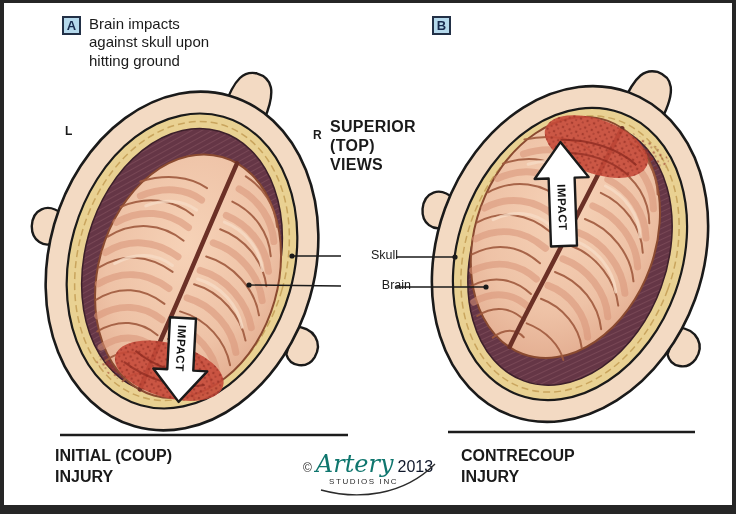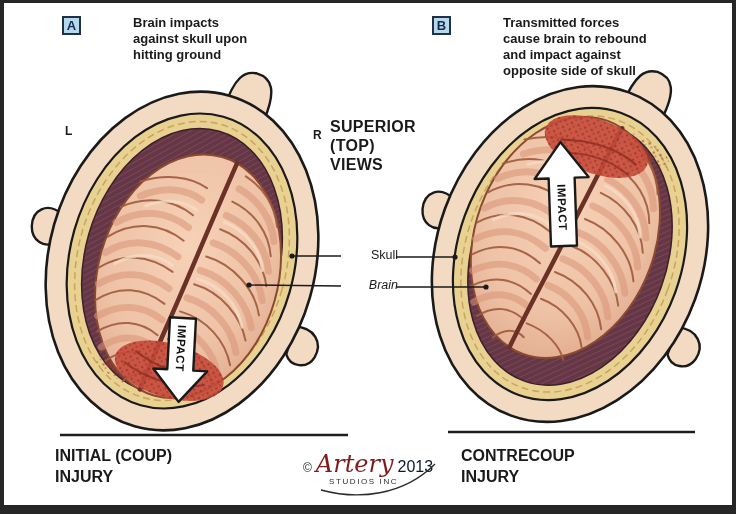--- a/index.html
+++ b/index.html
@@ -11,29 +11,29 @@
     border-width:3px 4px 9px 4px;pointer-events:none;z-index:50;}
   svg.art{position:absolute;left:0;top:0;z-index:1;}
   .txt{position:absolute;z-index:10;}
   .ml{white-space:pre-line;}
   .caption{display:flex;gap:8px;align-items:flex-start;}
   .badge{
     width:19px;height:19px;flex:0 0 19px;background:#b5d9ec;border:2px solid #223046;
     display:flex;align-items:center;justify-content:center;
     font-size:13px;font-weight:bold;color:#16294d;box-sizing:border-box;margin-top:1px;
   }
-  .cap-text{font-size:13px;font-weight:bold;line-height:1.22;margin-left:44px;}
+  .cap-text{font-size:15px;font-weight:normal;line-height:1.22;}
   .center-title{width:130px;font-size:16px;font-weight:bold;line-height:1.2;letter-spacing:.3px;}
   .side-letter{font-size:12px;font-weight:bold;}
   .ann-label{width:58px;text-align:right;font-size:12.5px;background:transparent;}
   .footer-label{width:210px;text-align:left;font-size:16px;font-weight:bold;line-height:1.3;}
   .credit{width:180px;height:48px;}
   .credit-row{display:flex;align-items:baseline;gap:4px;}
   .credit-sym{font-size:12px;color:#2b2b2b;}
-  .credit-name{font-family:"DejaVu Serif",serif;font-style:italic;font-size:24px;color:#7f1d1d;line-height:1;}
+  .credit-name{font-family:"DejaVu Serif",serif;font-style:italic;font-size:24px;color:#0f766e;line-height:1;}
   .credit-year{font-size:16px;color:#0f172a;}
   .credit-sub{position:absolute;left:26px;top:25px;font-size:8px;letter-spacing:1.6px;color:#2b2b2b;}
   .swoosh{position:absolute;left:0;top:0;}
 </style>
 </head>
 <body>
 
 <div class="stage">
 
   <svg class="art" width="736" height="514" viewBox="0 0 736 514">
@@ -172,35 +172,31 @@
 
   <div class="txt caption" style="left:62px;top:15px;">
     <div class="badge">A</div>
     <div class="cap-text ml">Brain impacts
 against skull upon
 hitting ground</div>
   </div>
 
   <div class="txt caption" style="left:432px;top:15px;">
     <div class="badge">B</div>
-    <div class="cap-text ml">Transmitted forces
-cause brain to rebound
-and impact against
-opposite side of skull</div>
   </div>
 
   <div class="txt center-title ml" style="left:330px;top:117px;">SUPERIOR
 (TOP)
 VIEWS</div>
 
   <div class="txt side-letter" style="left:65px;top:124px;">L</div>
   <div class="txt side-letter" style="left:313px;top:128px;">R</div>
 
   <div class="txt ann-label" style="left:340px;top:248px;">Skull</div>
-  <div class="txt ann-label" style="left:340px;top:278px;font-style:italic;">Brain</div>
+  <div class="txt ann-label" style="left:353px;top:278px;">Brain</div>
 
   <div class="txt footer-label ml" style="left:55px;top:446px;">INITIAL (COUP)
 INJURY</div>
   <div class="txt footer-label ml" style="left:461px;top:446px;">CONTRECOUP
 INJURY</div>
 
   <div class="txt credit" style="left:303px;top:452px;">
     <div class="credit-row">
       <span class="credit-sym">©</span>
       <span class="credit-name">Artery</span>

